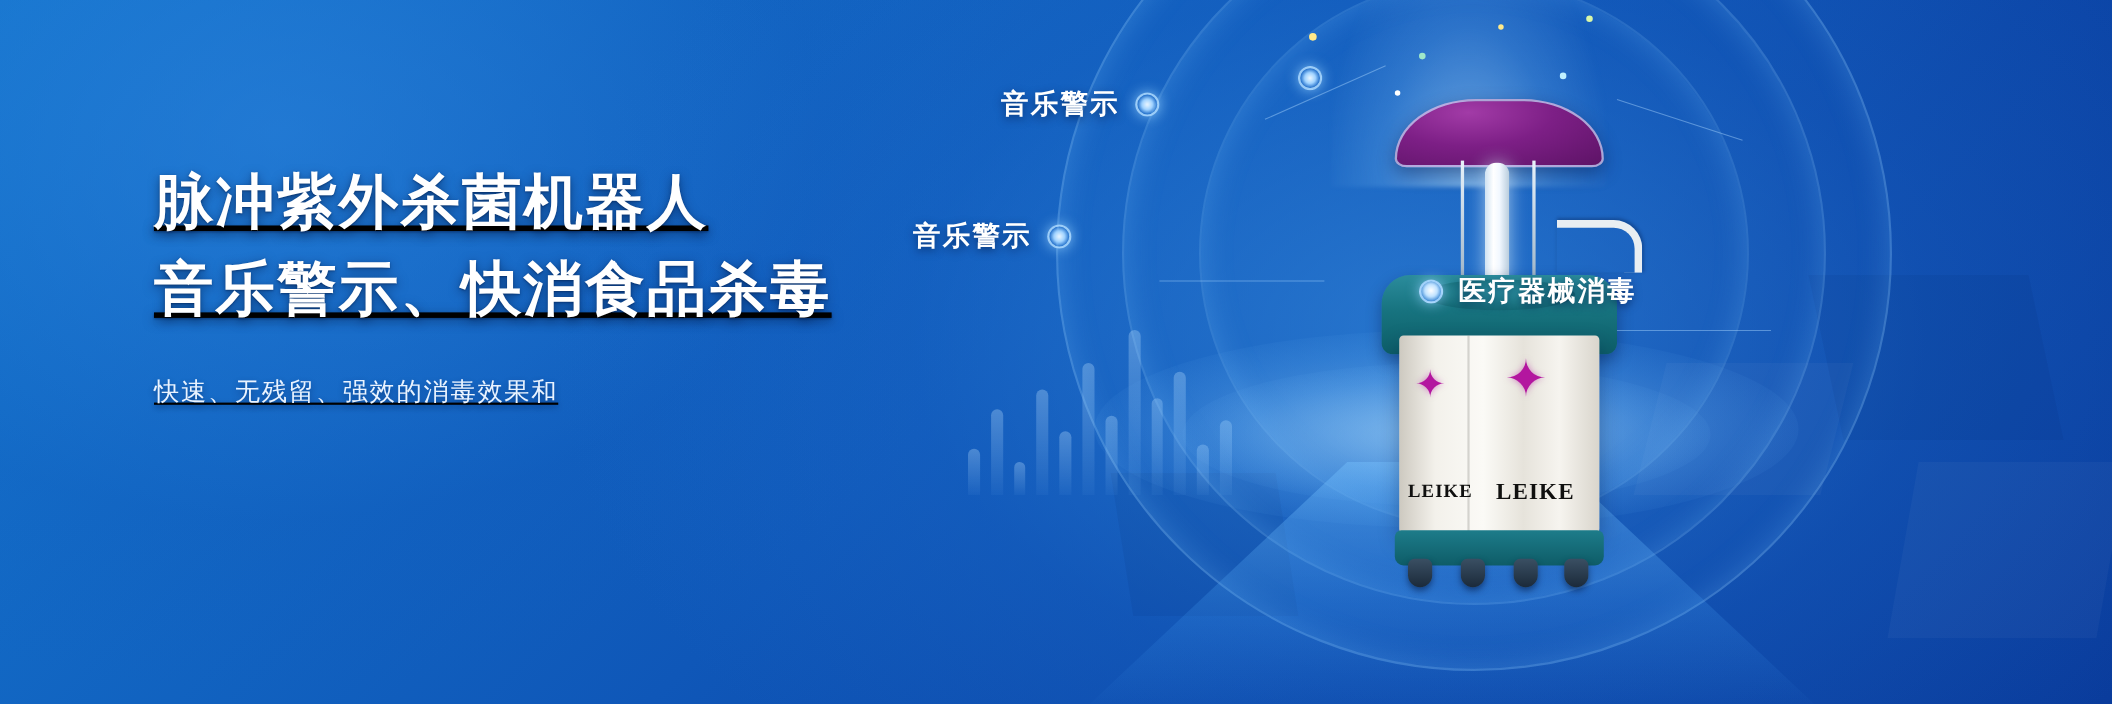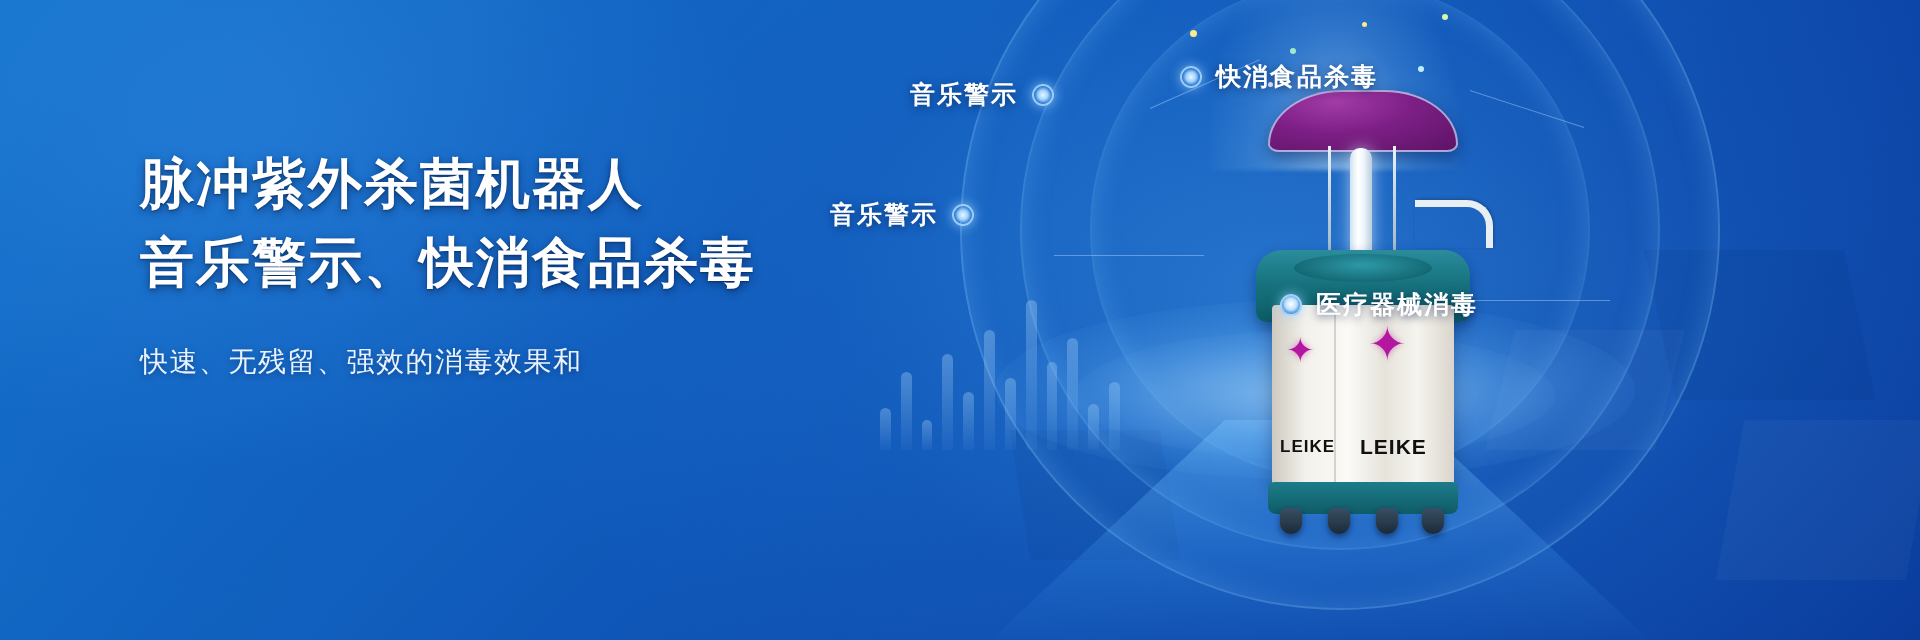--- a/index.html
+++ b/index.html
@@ -11,33 +11,33 @@
       radial-gradient(ellipse 1100px 760px at 1290px 300px, rgba(60,150,230,.55) 0%, rgba(30,110,205,.28) 42%, rgba(12,70,170,0) 72%),
       radial-gradient(ellipse 900px 640px at 250px 120px, rgba(45,130,220,.55) 0%, rgba(20,90,190,.15) 55%, rgba(10,60,160,0) 80%),
       linear-gradient(135deg,#1579d0 0%,#1268c4 22%,#0f57b8 48%,#0c46a8 72%,#0a3c9c 100%);
   }
 
   
   .facet{position:absolute;background:rgba(255,255,255,.035);pointer-events:none;}
   .facet.b{background:rgba(0,30,90,.07);}
 
   
-  .copy{position:absolute;left:140px;top:150px;width:760px;}
+  .copy{position:absolute;left:140px;top:150px;width:760px;text-decoration:underline;}
   .h1{
     font-family:"Liberation Serif","DejaVu Serif",serif;
     font-size:54px;line-height:1.28;font-weight:700;color:#ffffff;
     letter-spacing:2px;
     text-shadow:0 3px 10px rgba(0,25,70,.55),0 1px 2px rgba(0,20,60,.5);
     white-space:nowrap;
   }
   .h1.l2{margin-top:10px;}
   .sub{
     margin-top:36px;
     font-family:"Liberation Serif","DejaVu Serif",serif;
-    font-size:28px;line-height:2.0;color:#e9f3ff;letter-spacing:1.5px;
+    font-size:23px;line-height:2.0;color:#e9f3ff;letter-spacing:1.5px;
     text-shadow:0 2px 6px rgba(0,25,70,.45);
     white-space:nowrap;
   }
 
   
   .eq{position:absolute;left:880px;bottom:190px;height:190px;width:240px;
       display:flex;align-items:flex-end;gap:10px;opacity:.32;}
   .eq i{display:block;width:11px;border-radius:6px 6px 0 0;
         background:linear-gradient(180deg,#bfe2ff 0%,rgba(150,205,255,.15) 100%);}
 
@@ -116,21 +116,21 @@
     position:absolute;left:22px;top:215px;width:182px;height:180px;
     background:linear-gradient(90deg,#cdc9c0 0%,#f3f1eb 18%,#fbfaf6 42%,#e6e3db 62%,#f6f4ef 80%,#d9d5cc 100%);
     border-radius:4px;
     box-shadow:0 8px 18px rgba(0,25,70,.35);
   }
   .panel .seam{position:absolute;left:62px;top:0;width:2px;height:100%;background:rgba(120,120,110,.28);}
   .star{position:absolute;color:#b3169f;font-size:44px;line-height:1;
          text-shadow:0 0 6px rgba(180,20,160,.5);}
   .star.s1{left:14px;top:28px;font-size:34px;}
   .star.s2{left:96px;top:16px;font-size:46px;}
-  .brand{position:absolute;font-family:Liberation Sans, sans-serif;font-weight:700;
+  .brand{position:absolute;font-family:Liberation Serif, serif;font-weight:700;
          color:#10100f;letter-spacing:1px;}
   .brand.b1{left:8px;top:132px;font-size:17px;}
   .brand.b2{left:88px;top:130px;font-size:21px;}
 
   .footbar{
     position:absolute;left:18px;top:392px;width:190px;height:32px;
     background:linear-gradient(180deg,#1d7c8a 0%,#0e5c67 100%);
     border-radius:6px 6px 8px 8px;
   }
   .wheel{position:absolute;top:418px;width:22px;height:26px;
@@ -242,27 +242,26 @@
     <div class="leader" style="left:470px;top:90px;width:120px;transform:rotate(18deg);"></div>
     <div class="leader" style="left:470px;top:300px;width:140px;"></div>
 
     <div class="callout" style="left:-90px;top:78px;">
       <span class="lbl">音乐警示</span>
       <span class="dot"></span>
     </div>
 
     <div class="callout" style="left:180px;top:60px;">
       <span class="dot"></span>
-      <span class="lbl">快消食品杀毒</span>
     </div>
 
     <div class="callout" style="left:-170px;top:198px;">
       <span class="lbl">音乐警示</span>
       <span class="dot"></span>
     </div>
 
-    <div class="callout" style="left:280px;top:248px;margin-top:40px;">
+    <div class="callout" style="left:290px;top:248px;">
       <span class="dot solid"></span>
       <span class="lbl">医疗器械消毒</span>
     </div>
 
   </div>
 </div>
 
 </body></html>

